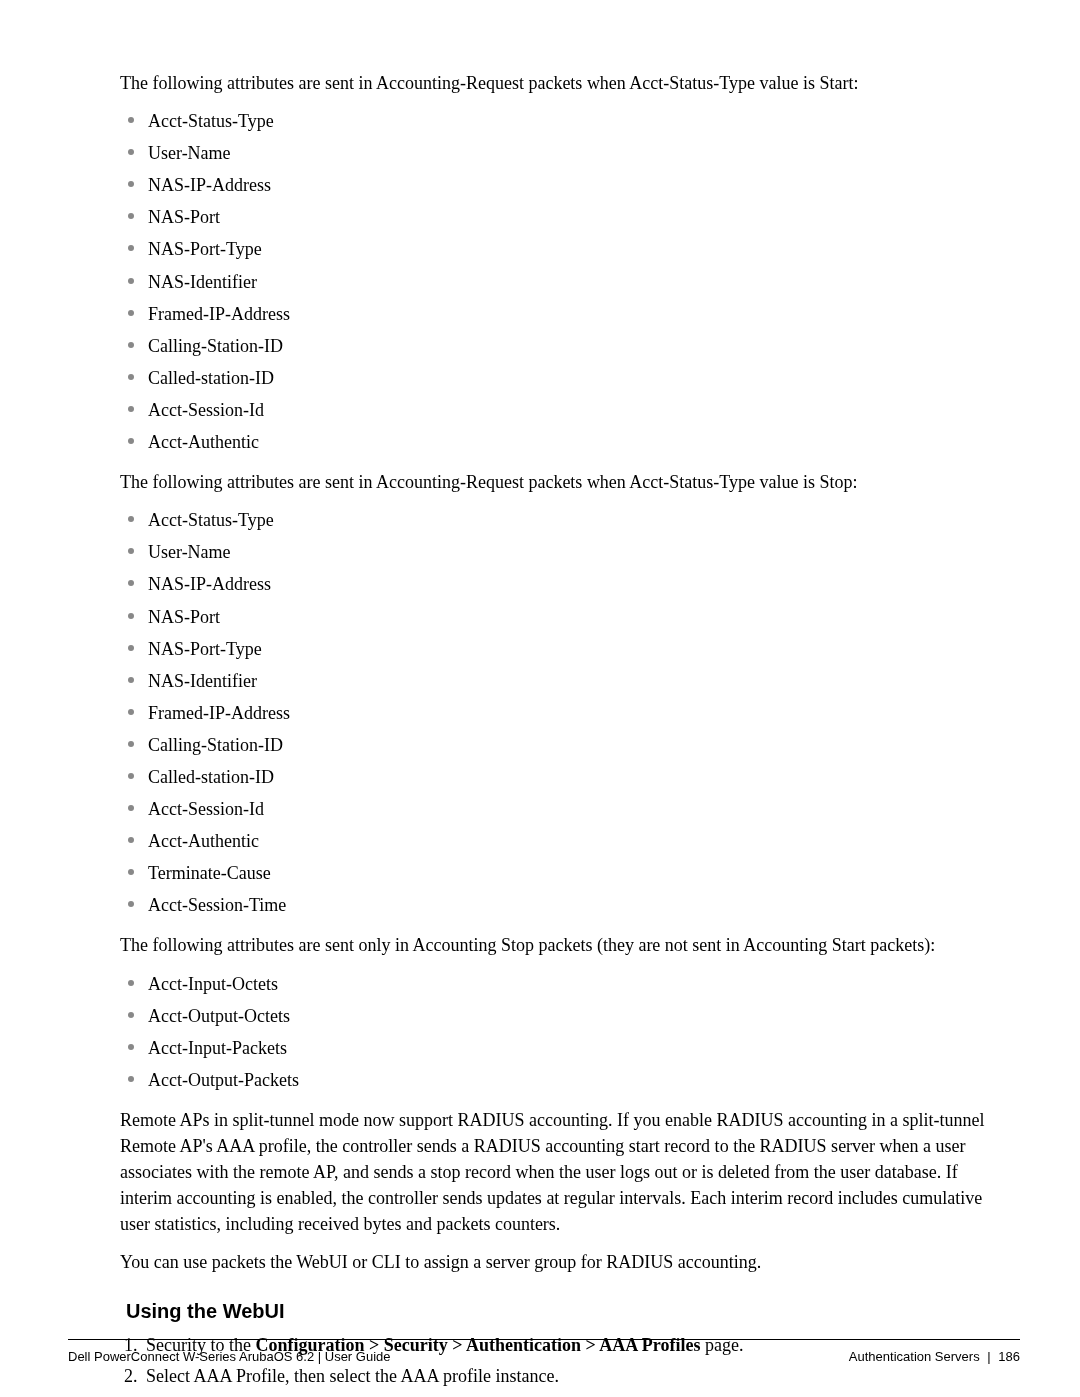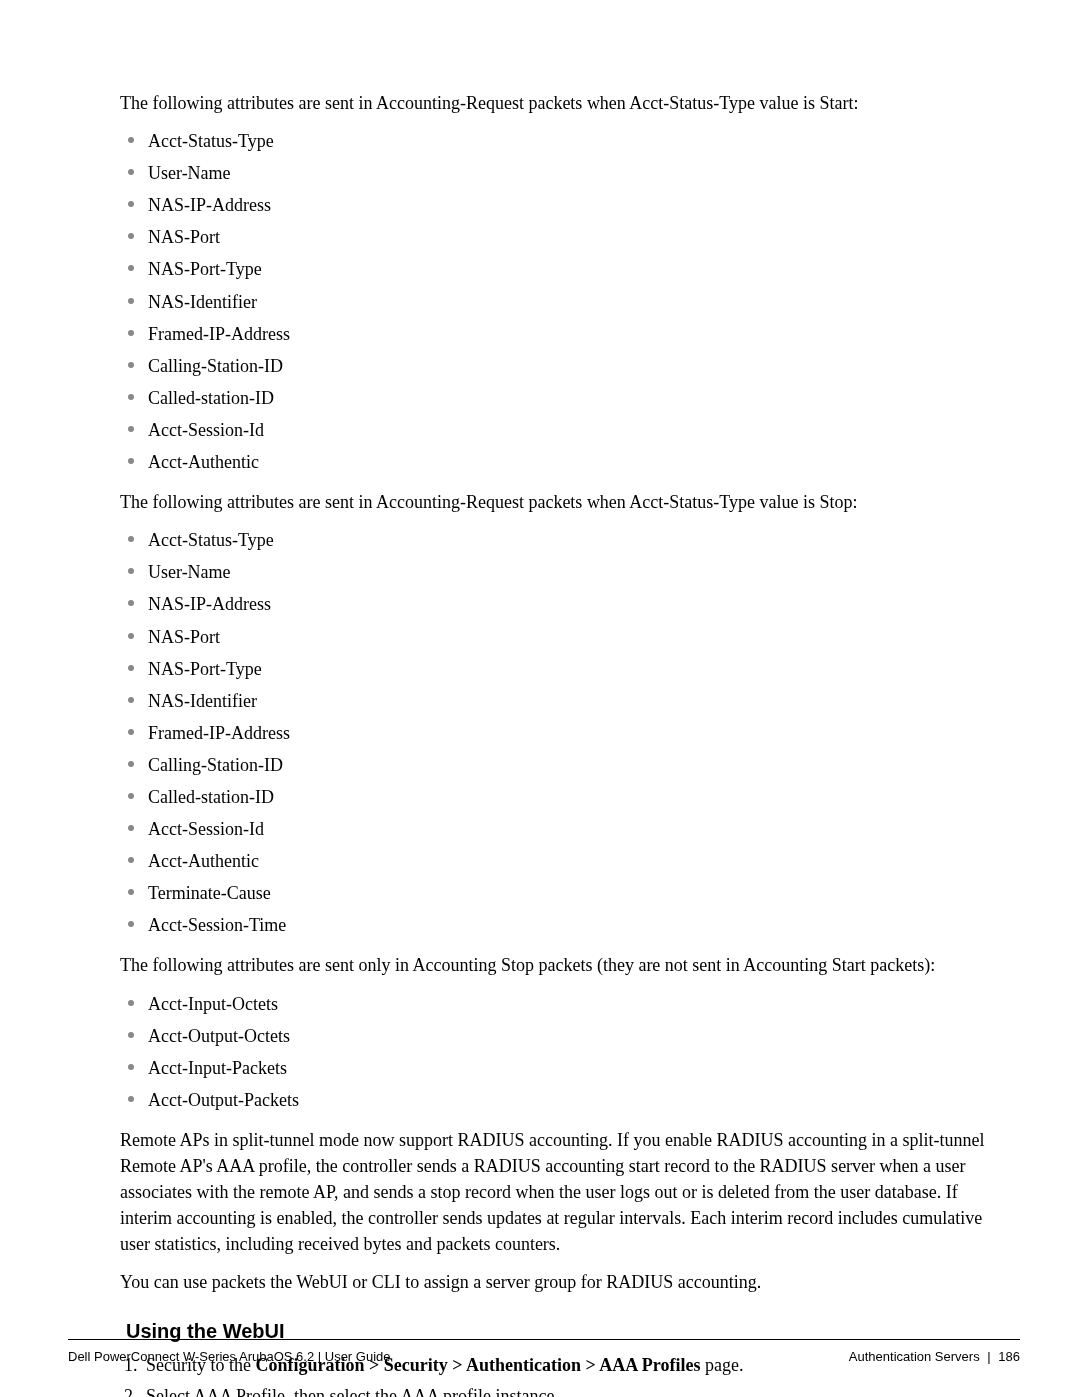--- a/index.html
+++ b/index.html
@@ -7,21 +7,21 @@
     padding: 0;
     background: #ffffff;
     font-family: "Times New Roman", Times, serif;
     color: #000;
   }
   .page {
     width: 1080px;
     height: 1397px;
     position: relative;
     box-sizing: border-box;
-    padding: 90px 75px 0 120px;
+    padding: 70px 75px 0 120px;
     font-size: 18px;
     line-height: 1.45;
   }
   p.para {
     margin: 0 0 12px 0;
   }
   ul.bullets {
     list-style: none;
     padding: 0;
     margin: 8px 0 14px 0;

